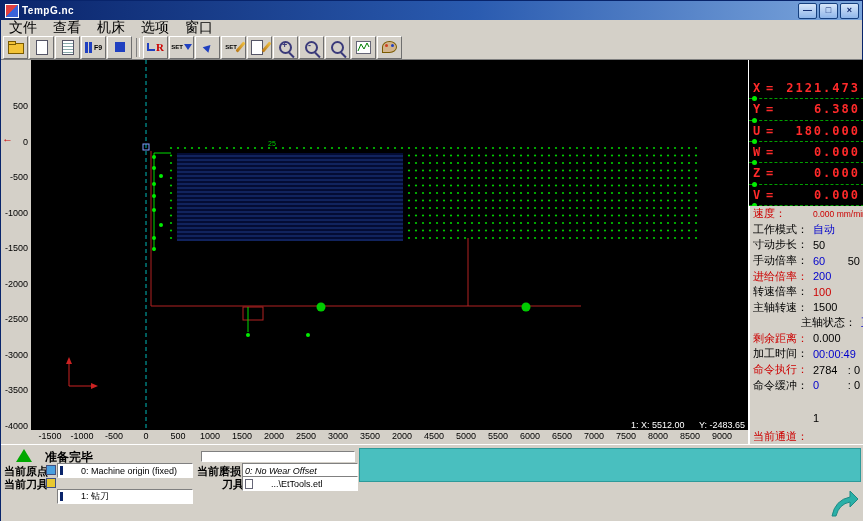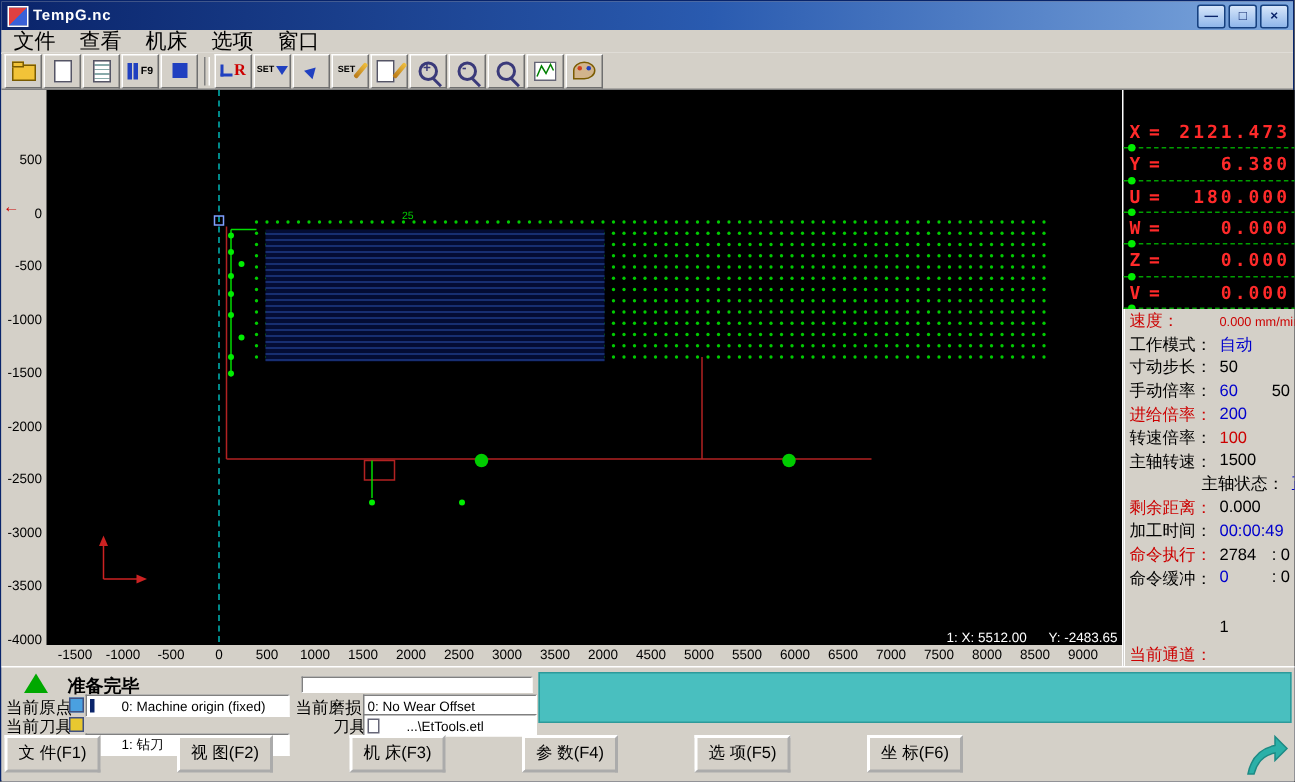--- a/index.html
+++ b/index.html
@@ -85,21 +85,21 @@
   .st-val2{margin-left:auto;padding-right:2px;}
 
   
   .bottom-bar{position:absolute;top:443px;left:0;width:863px;height:78px;background:#d4d0c8;border-top:1px solid #fff;}
   .ready-icon{position:absolute;left:15px;top:4px;width:0;height:0;
     border-left:8px solid transparent;border-right:8px solid transparent;border-bottom:13px solid #00a800;}
   .ready-text{position:absolute;left:44px;top:4px;font-size:12px;font-weight:bold;color:#000;}
   .progress{position:absolute;left:200px;top:6px;width:152px;height:9px;background:#fff;
     border:1px solid;border-color:#808080 #fff #fff #808080;}
   .teal-box{position:absolute;left:358px;top:3px;width:500px;height:32px;background:#49bfbf;border:1px solid #2d9a9a;}
-  .lab{position:absolute;font-size:11px;color:#000;white-space:nowrap;}
+  .lab{position:absolute;font-size:11px;color:#000;white-space:nowrap;font-weight:bold;}
   .mini-ic{position:absolute;width:8px;height:8px;border:1px solid #405080;}
   .mini-ic.origin{background:#4aa0e0;}
   .mini-ic.tool{background:#e8c830;}
   .combo{position:absolute;height:13px;background:#fff;border:1px solid;border-color:#808080 #fff #fff #808080;
     font-size:9px;display:flex;align-items:center;gap:18px;padding:0 2px;white-space:nowrap;overflow:hidden;}
   .sel-bar{width:3px;height:9px;background:#0a246a;flex:none;}
   .file-ic{width:6px;height:8px;background:#fff;border:1px solid #667;flex:none;}
   .fkeys{position:absolute;left:2px;top:45px;width:720px;height:26px;}
   .fkey{position:absolute;top:0;width:64px;height:25px;background:#d4d0c8;
     border:2px outset #ffffff;box-sizing:border-box;text-align:center;line-height:21px;font-size:11px;}
@@ -1380,37 +1380,29 @@
     </div>
 
     <div class="lab" style="left:3px;top:32px;">当前刀具</div>
     <div class="mini-ic tool" style="left:45px;top:33px;"></div>
     <div class="combo" style="left:56px;top:44px;width:130px;">
       <span class="sel-bar"></span>
       <span>1: 钻刀</span>
     </div>
 
     <div class="lab" style="left:196px;top:19px;">当前磨损</div>
-    <div class="combo" style="left:241px;top:18px;width:110px;">
+    <div class="combo" style="left:241px;top:18px;width:110px;font-style:italic;">
       <span>0: No Wear Offset</span>
     </div>
 
     <div class="lab" style="left:196px;top:32px;margin-left:25px;">刀具文件</div>
     <div class="combo" style="left:241px;top:31px;width:110px;">
       <span class="file-ic"></span>
       <span>...\EtTools.etl</span>
     </div>
 
-    <div class="fkeys" id="fkeys">
-        <div class="fkey" style="left: 0px;">文 件(F1)</div>
-        <div class="fkey" style="left: 115px;">视 图(F2)</div>
-        <div class="fkey" style="left: 230px;">机 床(F3)</div>
-        <div class="fkey" style="left: 345px;">参 数(F4)</div>
-        <div class="fkey" style="left: 460px;">选 项(F5)</div>
-        <div class="fkey" style="left: 575px;">坐 标(F6)</div>
-      </div>
 
     <svg class="swoosh" width="30" height="30">
       <path d="M3 27 Q6 11 21 8 L21 2 L29 10 L21 18 L21 13 Q10 15 7 27 Z" fill="#2ab0a8" stroke="#1d8a84" stroke-width="1"></path>
     </svg>
   </div>
 
 </div>
 
 </body></html>

